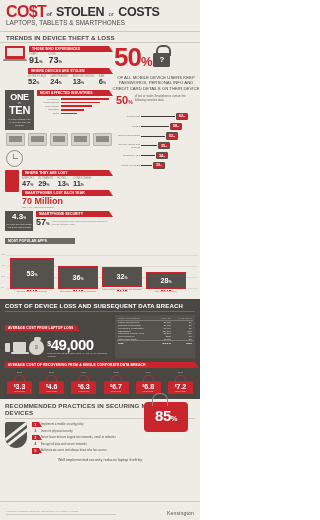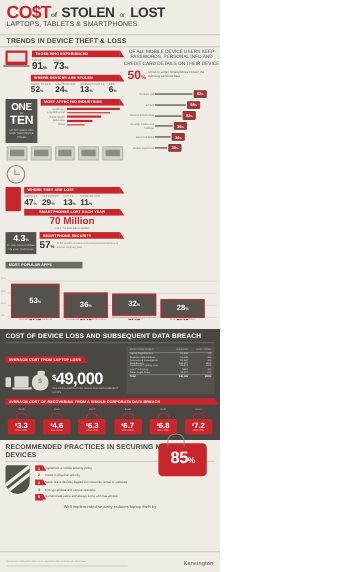--- a/index.html
+++ b/index.html
@@ -209,21 +209,21 @@
 </head>
 <body>
 
 <div id="page">
 
   <div id="header">
     <div id="title">
       <span class="cost">CO$T</span><span class="of">of</span>
       <span class="stolen">STOLEN</span>
       <span class="or">or</span>
-      <span class="lost">LOST</span>
+      <span class="lost">COSTS</span>
     </div>
     <div id="subtitle">LAPTOPS, TABLETS &amp; SMARTPHONES</div>
   </div>
 
   <div id="trendsband">
     <div class="sec-title">TRENDS IN DEVICE THEFT &amp; LOSS</div>
   </div>
 
   <div id="cols" style="height:185px;">
 
@@ -349,21 +349,21 @@
             </div>
             <div class="stat stat4">
               <div class="tinylbl">HOTEL</div>
               <div class="n"><span>13</span><span class="p">%</span></div>
             </div>
             <div class="stat stat4">
               <div class="tinylbl">CONF/OTHER</div>
               <div class="n"><span>11</span><span class="p">%</span></div>
             </div>
           </div>
-          <div id="sevenblock" style="margin-top:1px;text-align:center;">
+          <div id="sevenblock" style="margin-top:1px;">
             <div class="redbar">
               <span>Smartphones Lost Each Year</span>
             </div>
             <div class="big">70 Million</div>
             <div class="note">ONLY 7% ARE RECOVERED</div>
           </div>
         </div>
       </div>
 
       <div style="display:flex;gap:3px;padding:2px 3px 0 5px;">
@@ -377,20 +377,28 @@
           </div>
           <div style="display:flex;align-items:flex-start;gap:2px;margin-top:1px;">
             <div id="fiftyseven"><span>57</span><span class="p">%</span></div>
             <div style="font-size:2.4px;color:#8a8279;line-height:3px;padding-top:2px;">of the workforce uses unsecured personal devices to access company data</div>
           </div>
         </div>
       </div>
     </div>
 
     <div id="rightcol">
+      <div style="display:flex;align-items:flex-start;gap:2px;padding:2px 4px 0 2px;">
+        <div id="fifty"><span>50</span><span class="p">%</span></div>
+        <div class="lock-q">
+          <div class="shackle"></div>
+            <div class="body"></div>
+            <div class="q">?</div>
+        </div>
+      </div>
       <div id="fiftytxt">OF ALL MOBILE DEVICE USERS KEEP PASSWORDS, PERSONAL INFO and CREDIT CARD DETAILS ON THEIR DEVICE</div>
 
       <div style="display:flex;align-items:flex-start;gap:2px;padding:4px 4px 0 4px;">
         <div id="sixty"><span>50</span><span class="p">%</span></div>
         <div id="sixtytxt">of lost or stolen Smartphones contain the following sensitive data</div>
       </div>
 
       <div style="padding:2px 4px 0 2px;">
         <div class="datarow">
           <div class="dlbl">Contact List</div>

